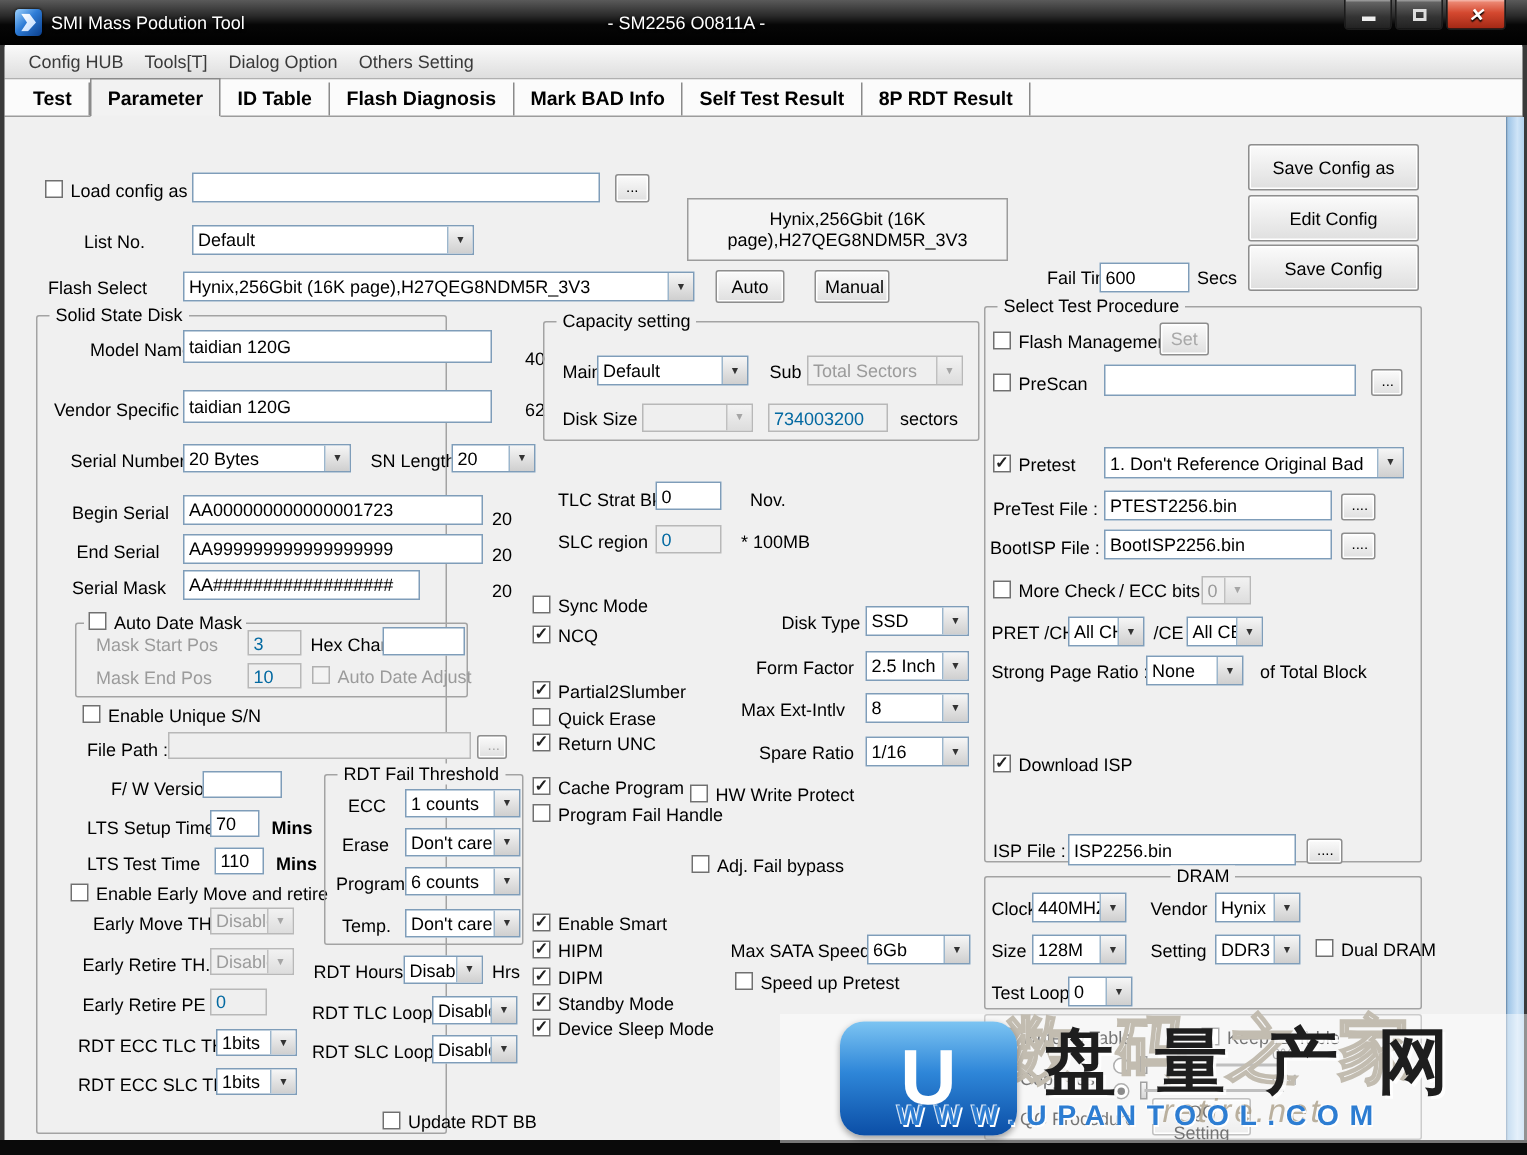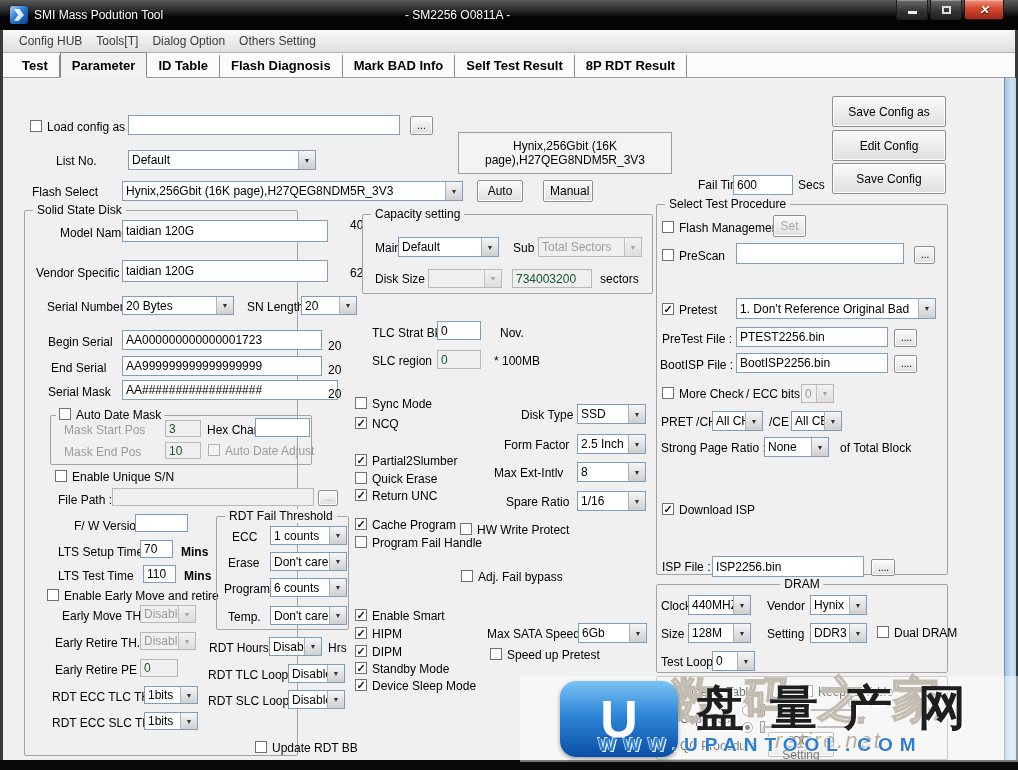--- a/index.html
+++ b/index.html
@@ -32,21 +32,21 @@
   .edgeL{position:absolute;left:0;top:30px;width:3px;height:732px;background:#3a3a3a;}
   .edgeR{position:absolute;left:1015px;top:30px;width:3px;height:732px;background:#3a3a3a;}
   .bluestrip{position:absolute;left:1004px;top:78px;width:11px;height:684px;
     background:linear-gradient(90deg,#9cc3e6,#cfe4f7 60%,#b3d2ee);border-left:1px solid #6f93b5;}
   .botbar{position:absolute;left:0;top:760px;width:1018px;height:10px;background:#0a0a0a;}
   
   .lbl{position:absolute;white-space:nowrap;line-height:13px;}
   .lbl.dis{color:#9b9b9b;}
   .inp{position:absolute;background:#fff;border:1px solid #7f9db9;font-family:"Liberation Sans",sans-serif;
        font-size:12px;padding:0 3px;box-sizing:border-box;color:#000;}
-  .inp.dis{background:#efefef;color:#14532d;border-color:#b8b8b8;}
+  .inp.dis{background:#efefef;color:#0369a1;border-color:#b8b8b8;}
   .dd{position:absolute;background:#fff;border:1px solid #7f9db9;display:flex;align-items:center;
       box-sizing:border-box;height:20px;overflow:hidden;}
   .dd .dv{flex:1;padding:0 3px;white-space:nowrap;overflow:hidden;}
   .dd .da{width:16px;align-self:stretch;background:linear-gradient(180deg,#f6f6f6,#cfcfcf);
       border-left:1px solid #9cb6cc;display:flex;align-items:center;justify-content:center;font-size:7px;color:#333;}
   .dd.dis{background:#efefef;color:#9b9b9b;border-color:#b8b8b8;}
   .dd.dis .da{color:#a5a5a5;background:linear-gradient(180deg,#f2f2f2,#ddd);border-left-color:#c0c0c0;}
   .b3{position:absolute;background:linear-gradient(180deg,#fbfbfb,#dfdfdf);border:1px solid #8e8e8e;
       border-radius:2px;font-family:"Liberation Sans",sans-serif;font-size:12px;color:#000;
       box-shadow:inset 0 0 0 1px #fff;box-sizing:border-box;cursor:default;}
@@ -150,21 +150,21 @@
   <span class="lbl" style="left:698px;top:179px;">Fail TimeOut</span>
   <input class="inp" style="left: 733px; top: 175px; width: 60px; height: 20px;" value="600">
   <span class="lbl" style="left:798px;top:179px;">Secs</span>
 
   <div class="grp" style="left:24px;top:210px;width:274px;height:546px;">
       <span class="gt">Solid State Disk</span>
     </div>
 
   <span class="lbl" style="left:60px;top:227px;">Model Name</span>
   <input class="inp" style="left: 122px; top: 220px; width: 206px; height: 22px;" value="taidian 120G">
-  <span class="lbl" style="left:350px;top:219px;">40</span>
+  <span class="lbl" style="left:350px;top:233px;">40</span>
 
   <span class="lbl" style="left:36px;top:267px;">Vendor Specific</span>
   <input class="inp" style="left: 122px; top: 260px; width: 206px; height: 22px;" value="taidian 120G">
   <span class="lbl" style="left:350px;top:267px;">62</span>
 
   <span class="lbl" style="left:47px;top:301px;">Serial Number</span>
   <span class="dd" style="left:122px;top:296px;width:112px;height:19px;">
       <span class="dv">20 Bytes</span>
       <span class="da">▼</span>
     </span>
@@ -176,21 +176,21 @@
 
   <span class="lbl" style="left:48px;top:336px;">Begin Serial</span>
   <input class="inp" style="left: 122px; top: 330px; width: 200px; height: 20px;" value="AA000000000000001723">
   <span class="lbl" style="left:328px;top:340px;">20</span>
 
   <span class="lbl" style="left:51px;top:362px;">End Serial</span>
   <input class="inp" style="left: 122px; top: 356px; width: 200px; height: 20px;" value="AA999999999999999999">
   <span class="lbl" style="left:328px;top:364px;">20</span>
 
   <span class="lbl" style="left:48px;top:386px;">Serial Mask</span>
-  <input class="inp" style="left: 122px; top: 380px; width: 216px; height: 20px;" value="AA##################">
+  <input class="inp" style="left: 122px; top: 380px; width: 158px; height: 20px;" value="AA##################">
   <span class="lbl" style="left:328px;top:388px;">20</span>
 
   <div class="grp" style="left:50px;top:415px;width:262px;height:50px;"></div>
   <span class="chk" style="left:56px;top:408px;background:#f0f0f0;padding:0 3px;">
       <span class="bx"></span>
       <span>Auto Date Mask</span>
     </span>
   <span class="lbl dis" style="left:64px;top:424px;">Mask Start Pos</span>
   <input class="inp dis" style="left: 165px; top: 420px; width: 36px; height: 17px;" value="3">
   <span class="lbl" style="left:207px;top:424px;">Hex Char:</span>

